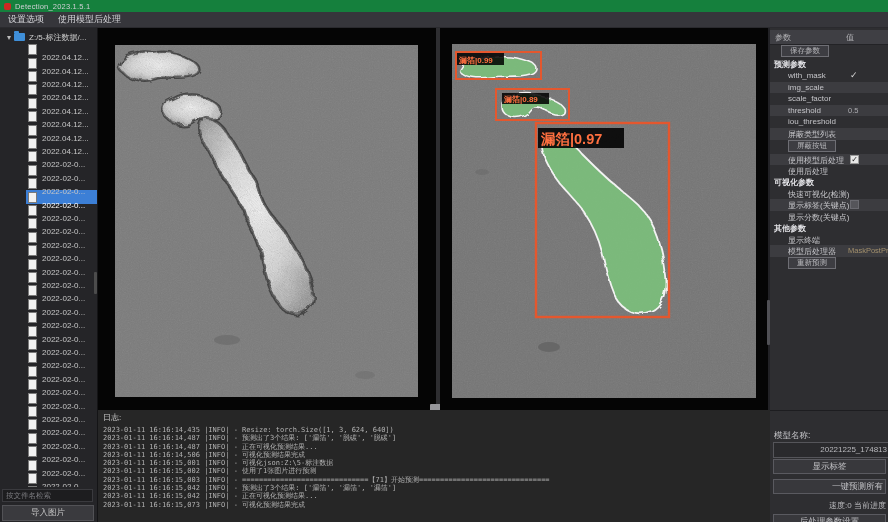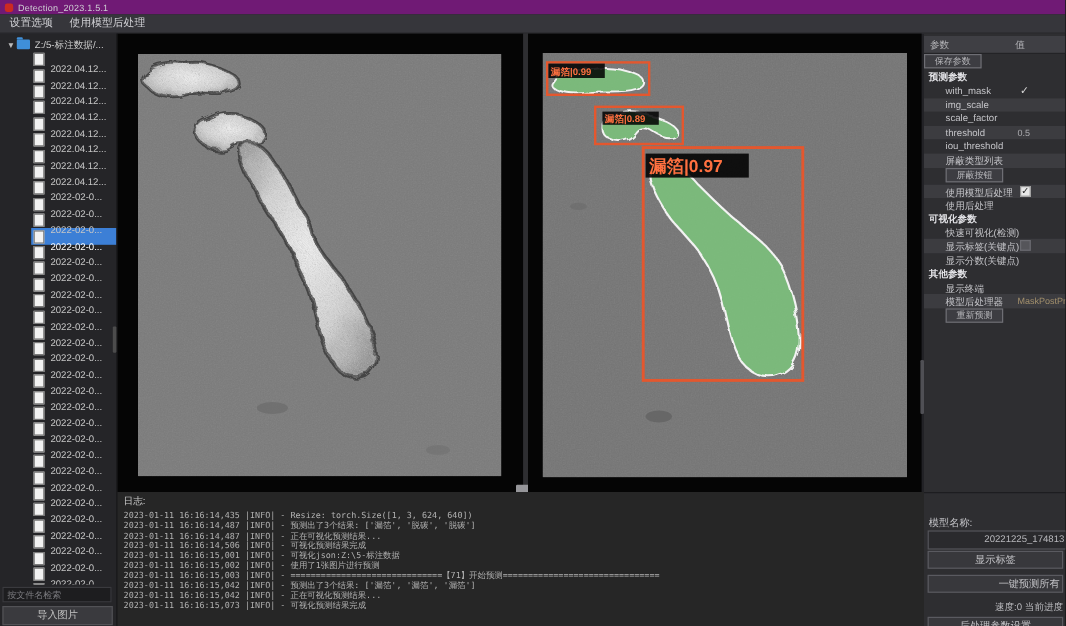--- a/index.html
+++ b/index.html
@@ -1,21 +1,21 @@
 <!DOCTYPE html>
 <html><head>
 <meta charset="utf-8">
 <style>
   html,body{margin:0;padding:0;background:#111;}
   .app{position:relative;width:888px;height:522px;overflow:hidden;background:#222226;
        font-family:"Liberation Sans",sans-serif;color:#c8c8c8;-webkit-font-smoothing:antialiased;}
   .abs{position:absolute;}
 
   
-  .titlebar{left:0;top:0;width:888px;height:12px;background:#701a75;display:flex;align-items:center;}
+  .titlebar{left:0;top:0;width:888px;height:12px;background:#15803d;display:flex;align-items:center;}
   .app-icon{width:7px;height:7px;margin:0 4px 0 4px;background:#cc2a22;border-radius:2px;}
   .wtitle{font-size:7.5px;color:#cfcfd4;letter-spacing:.2px;}
   .menubar{left:0;top:12px;width:888px;height:16px;background:#36363b;border-bottom:1px solid #2a2a2e;
            display:flex;align-items:center;gap:14px;padding-left:8px;box-sizing:border-box;}
   .menu-item{font-size:9px;color:#d2d2d6;cursor:default;}
 
   
   .tree-panel{left:0;top:28px;width:97px;height:494px;background:#252528;border-right:1px solid #141416;}
   .tree-root{position:absolute;left:0;top:3px;height:12px;display:flex;align-items:center;white-space:nowrap;}
   .caret{font-size:8px;color:#bbb;margin-left:7px;}
@@ -57,21 +57,21 @@
   .param-header .hv{position:absolute;left:76px;top:2px;font-size:8px;color:#b4b4b8;}
   #param-rows{position:absolute;left:0;top:17px;width:118px;}
   .prow{position:relative;width:118px;height:11.6px;}
   .prow.striped{background:#3c3c40;}
   .plabel{position:absolute;left:18px;top:1px;font-size:8px;color:#c4c4c8;white-space:nowrap;}
   .psection{position:relative;width:118px;height:11px;}
   .psection span{position:absolute;left:4px;top:0px;font-size:8px;font-weight:bold;color:#e2e2e6;}
   .pbtnrow{position:relative;width:118px;height:14px;}
   .pbtn{position:absolute;top:0;height:12px;background:#3d3d42;border:1px solid #6e6e74;color:#b8b8bc;
         font-size:7.5px;line-height:10px;padding:0 8px;font-family:"Liberation Sans",sans-serif;}
-  .pbtn.noindent{left:0;}
+  .pbtn.noindent{left:11px;}
   .pbtn.indent{left:18px;}
   .pcheck{position:absolute;left:80px;top:0px;font-size:9px;color:#d8d8d8;}
   .cbox{position:absolute;left:80px;top:1px;width:9px;height:9px;box-sizing:border-box;}
   .cbox.checked{background:#e8e8e8;border:1px solid #9a9a9a;color:#222;font-size:8px;line-height:8px;text-align:center;}
   .cbox.empty{background:#55555a;border:1px solid #6a6a70;}
   .pvalue{position:absolute;left:78px;top:1px;font-size:7.5px;color:#ababaf;white-space:nowrap;}
   .pvalue.tan{color:#a3906c;}
   .param-scrollbar{left:767px;top:300px;width:3px;height:45px;background:#505055;border-radius:1px;}
 
   

